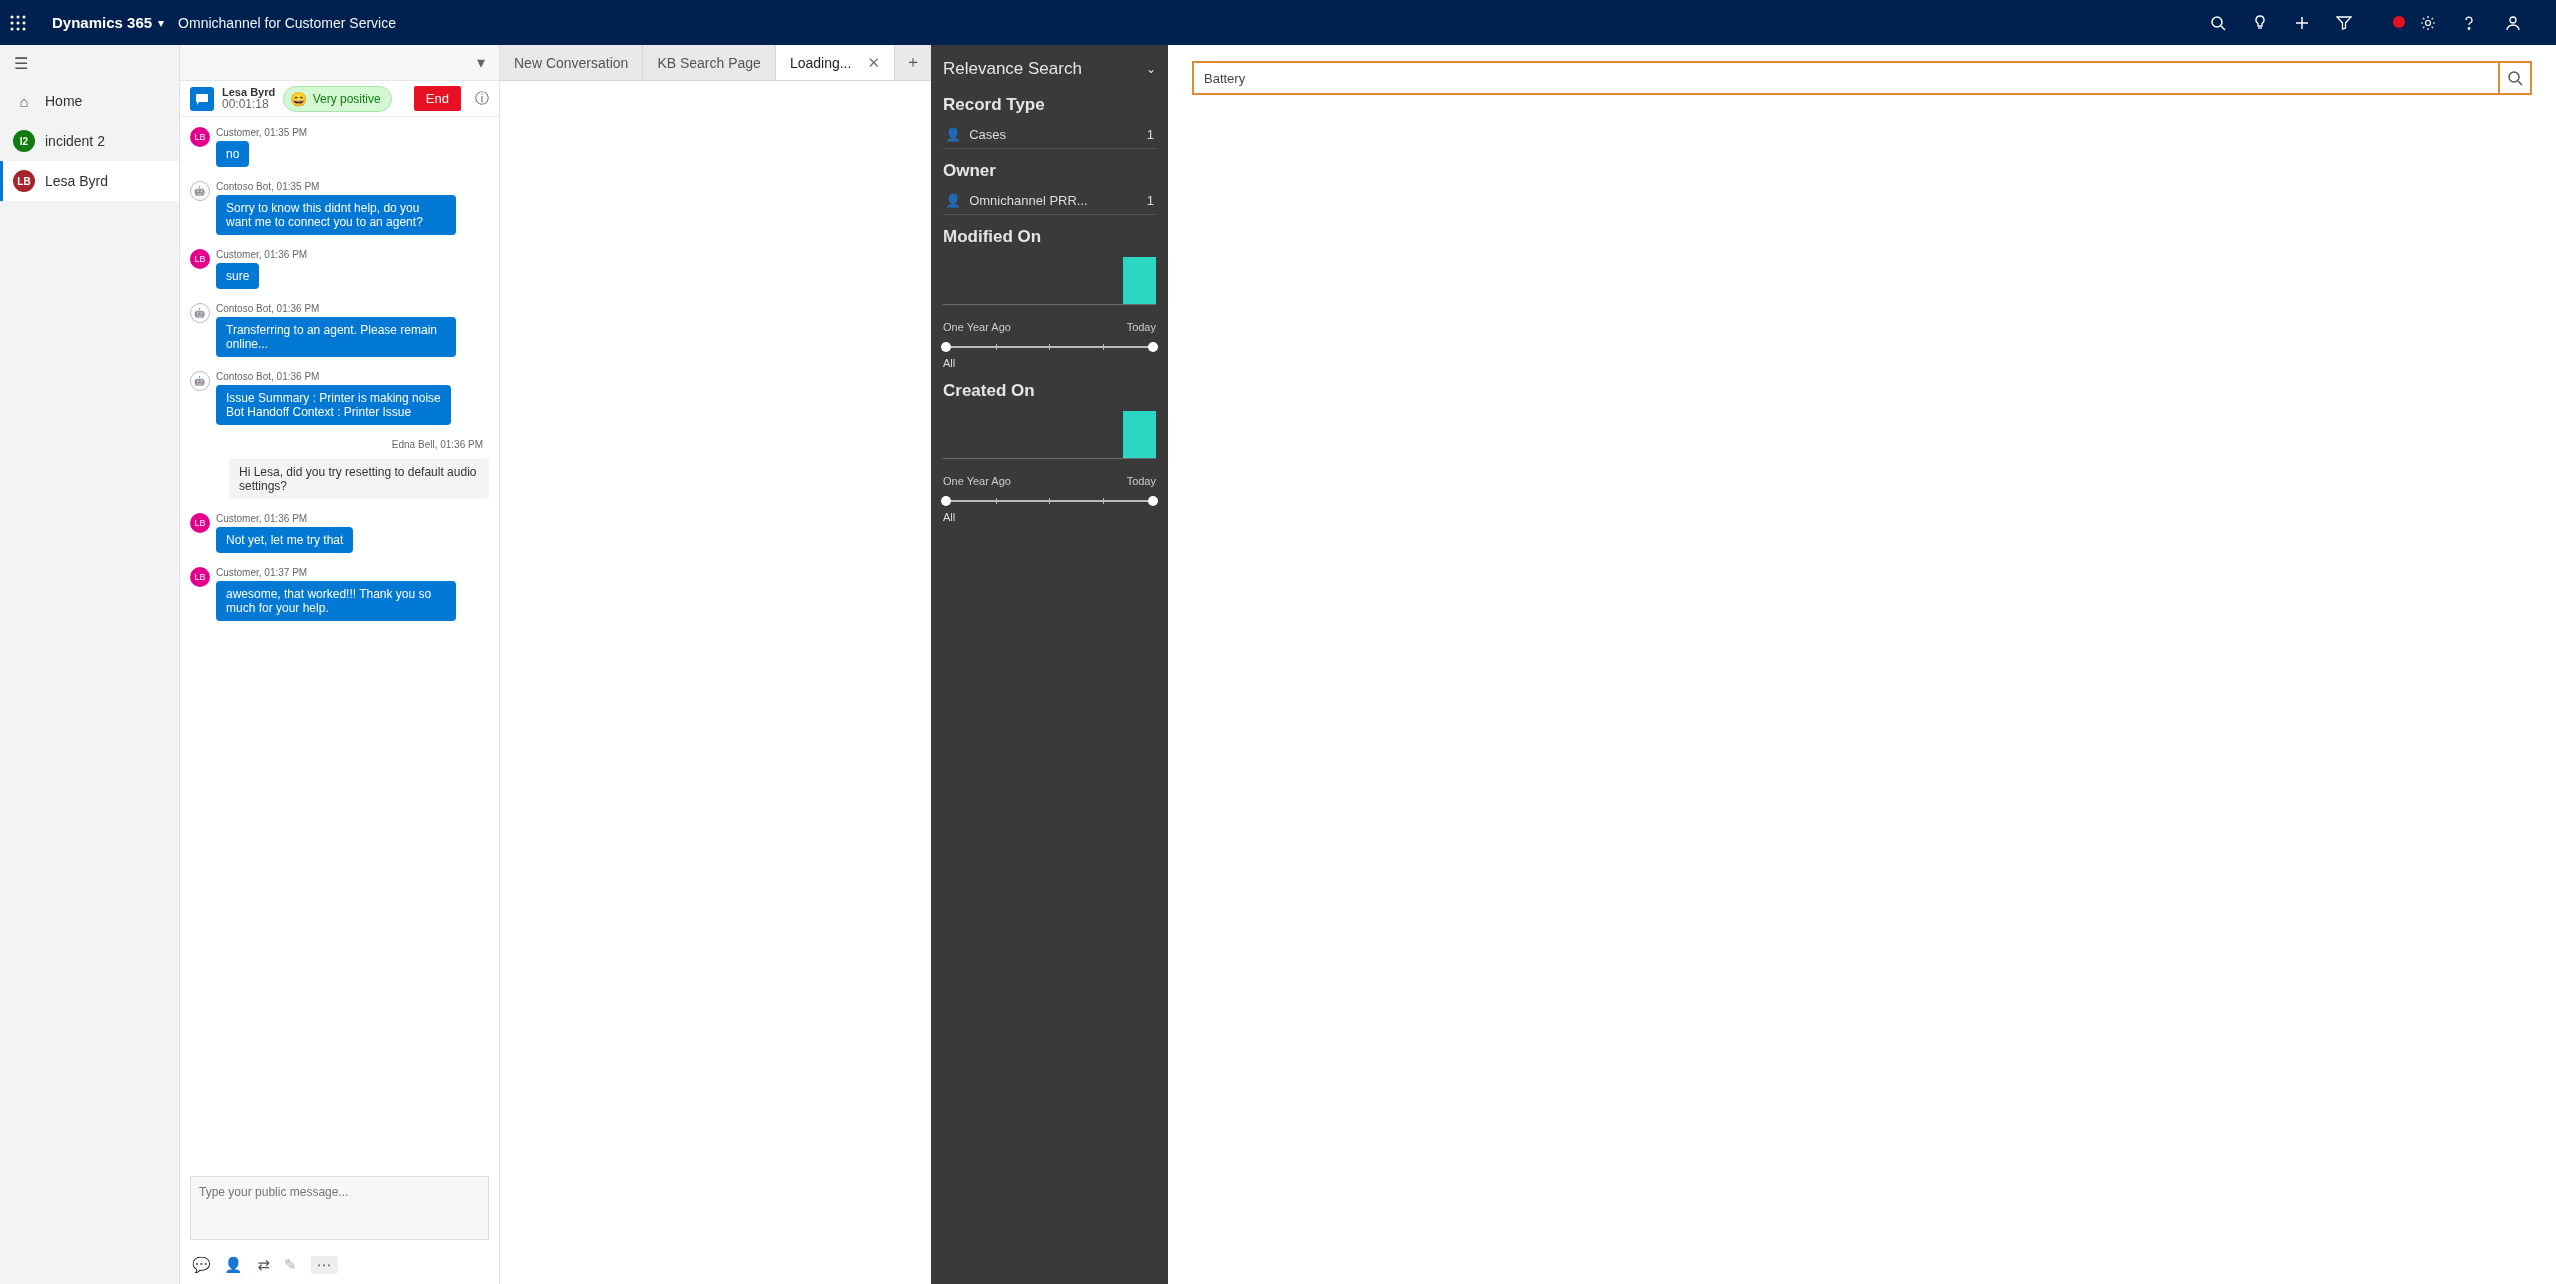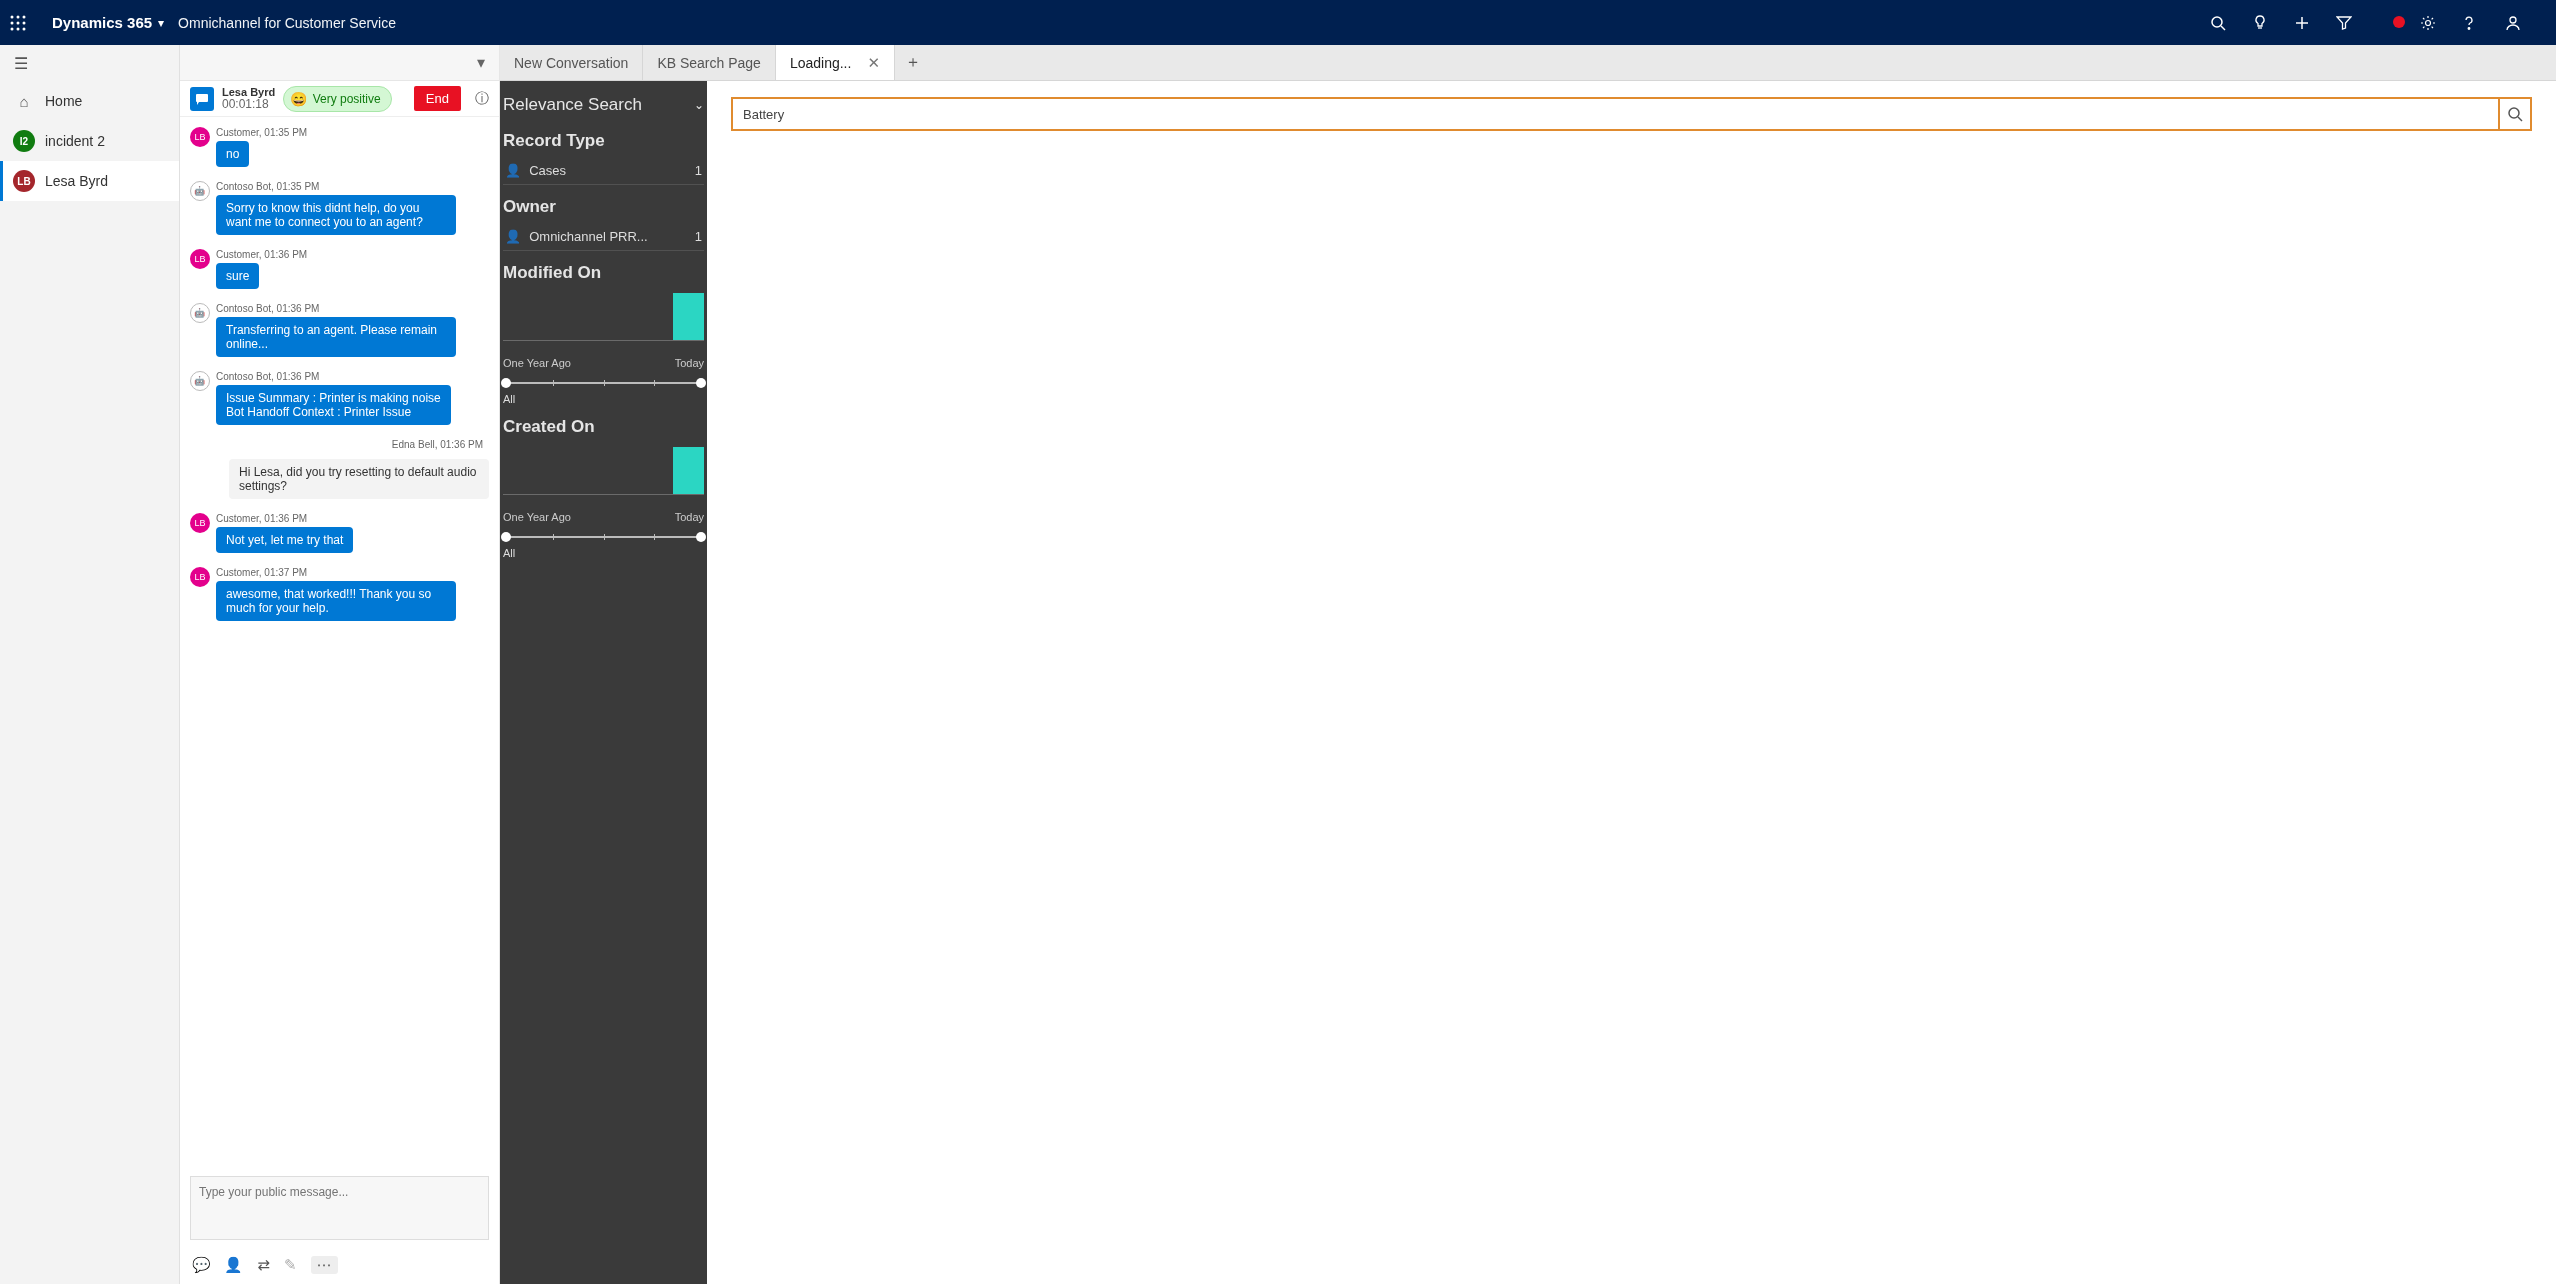--- a/index.html
+++ b/index.html
@@ -51,31 +51,31 @@
 .msg-row.agent .msg-meta{ align-self:flex-end; margin-right:6px;}
 .bubble-agent{ background:#f3f3f3; color:#333; padding:6px 10px; border-radius:4px; font-size:12px; display:inline-block; max-width:260px;}
 
 .compose{ margin:0 10px 6px 10px;}
 .compose textarea{ width:100%; height:64px; resize:none; border:1px solid #ddd; background:#f7f7f7; font-size:12px; padding:8px; color:#666;}
 .compose-tools{ display:flex; gap:14px; padding:6px 12px 10px 12px; color:#555; font-size:15px;}
 .compose-tools span{cursor:pointer;}
 .compose-tools .more{ background:#eee; padding:0 6px; border-radius:3px;}
 
 
-.right-area{ flex:1; display:flex; flex-direction:column; min-width:0;}
+.right-area{ flex:1; display:flex; flex-direction:row; min-width:0;}
 .tabs-bar{ height:36px; background:#e9e9e9; display:flex; align-items:stretch; border-bottom:1px solid #d6d6d6;}
 .tabs-bar .tab{ padding:0 14px; display:flex; align-items:center; font-size:14px; color:#555; border-right:1px solid #d6d6d6; cursor:pointer; gap:16px;}
 .tabs-bar .tab.active{ background:#fff; color:#222;justify-content:center;}
 .tabs-bar .tab .x{ color:#777; font-size:15px;}
 .tabs-bar .add-tab{ width:36px; display:flex;align-items:center;justify-content:center; color:#555; cursor:pointer;}
 
 .right-split{ flex:1; display:flex; min-height:0;}
 
 
-.relevance{ width:207px; background:#3a3a3a; color:#e6e6e6; padding:14px 3px; overflow:auto; font-size:13px;}
+.relevance{ width:237px; background:#3a3a3a; color:#e6e6e6; padding:14px 12px; overflow:auto; font-size:13px;}
 .relevance .rel-title{ font-size:17px; margin-bottom:16px; display:flex; align-items:center; justify-content:space-between;}
 .relevance .chev2{ font-size:12px; }
 .relevance .sect-title{ font-weight:600; font-size:17px; margin:12px 0 6px 0; color:#e5e5e5;}
 .facet-row{ display:flex; align-items:center; justify-content:space-between; padding:6px 2px; border-bottom:1px solid #515151; font-size:13px; color:#ddd;}
 .facet-row .ic{ margin-right:8px; font-size:13px; opacity:.8;}
 .facet-row .lbl{ flex:1;}
 .mini-chart{ height:48px; display:flex; align-items:flex-end; gap:3px; border-bottom:1px solid #6a6a6a; margin-top:10px;}
 .mini-chart .bar{ flex:1; background:transparent;}
 .mini-chart .bar.fill{ background:#2bd6c3; height:100%;}
 .axis-lbls{ display:flex; justify-content:space-between; font-size:11px; color:#ccc; margin-top:16px;}

